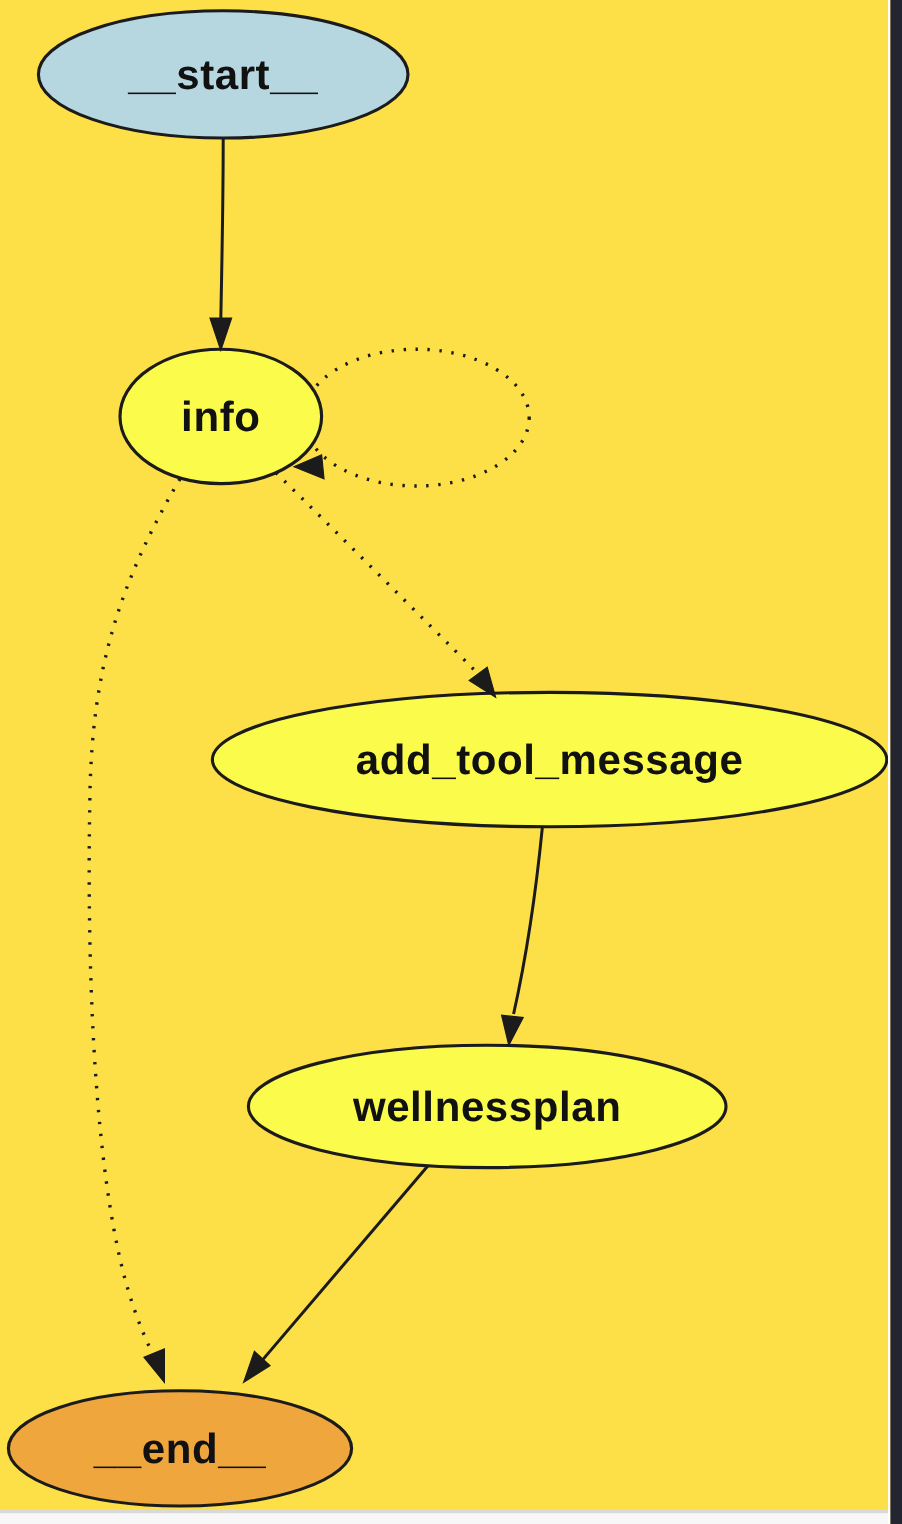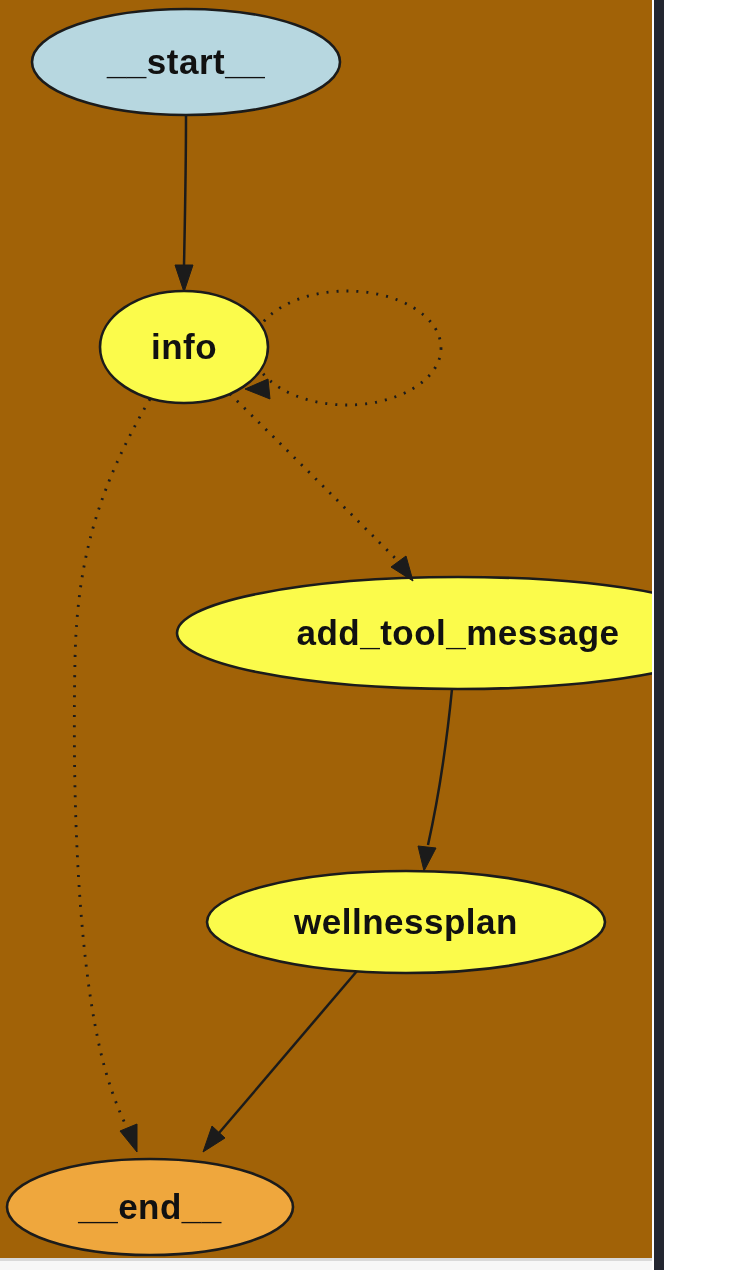--- a/index.html
+++ b/index.html
@@ -3,23 +3,23 @@
 <meta charset="utf-8">
 <style>
   html, body {
     margin: 0;
     padding: 0;
     background: #ffffff;
     font-family: "Liberation Sans", sans-serif;
   }
   .screen {
     position: relative;
-    width: 664px;
+    width: 752px;
     height: 1270px;
-    background: #a16207;
+    background: #fde047;
     overflow: hidden;
   }
   .graph-svg {
     position: absolute;
     left: 0;
     top: 0;
   }
   .scrollbar-track {
     position: absolute;
     top: 0;

